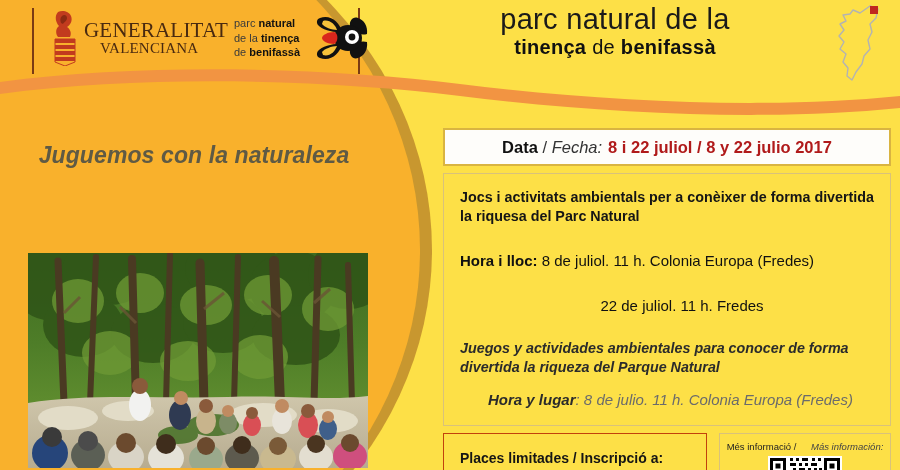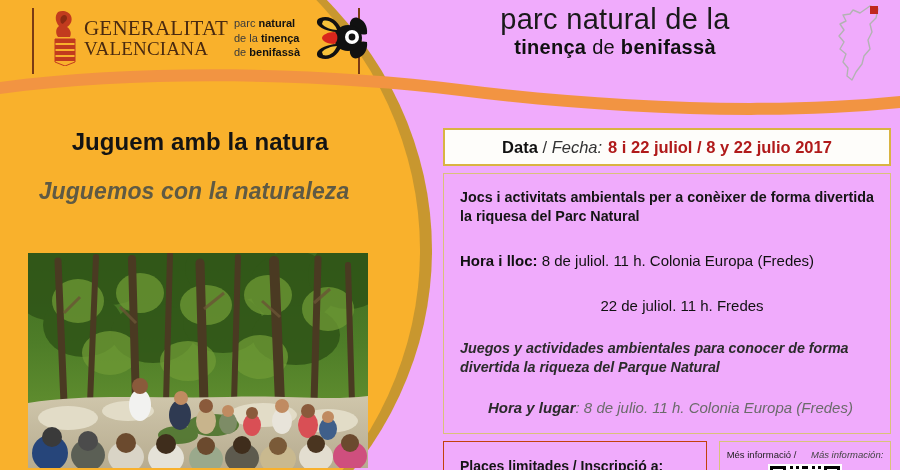--- a/index.html
+++ b/index.html
@@ -14,21 +14,21 @@
     font-family: "Liberation Sans", sans-serif;
     position: relative;
   }
 
   #poster {
     position: absolute;
     inset: 0;
     width: 900px;
     height: 470px;
     overflow: hidden;
-    background: #f0abfc;
+    background: #fde047;
   }
 
   
   .orange-panel {
     position: absolute;
     left: -420px;
     top: -130px;
     width: 840px;
     height: 760px;
     background: #F9B12C;
@@ -83,21 +83,21 @@
     gap: 6px;
   }
   .gv-shield { width: 26px; height: 56px; display:block; }
   .gv-text {
     font-family: "Liberation Serif", serif;
     color: #4a2a10;
     line-height: 1.0;
     letter-spacing: .2px;
   }
   .gv-text .l1 { font-size: 21px; display:block; }
-  .gv-text .l2 { font-size: 19px; display:block; }
+  .gv-text .l2 { font-size: 15px; display:block;margin-left:16px; }
 
   .pn-logo {
     position: absolute;
     left: 212px;
     top: 12px;
     display: flex;
     align-items: center;
     gap: 8px;
     margin-left: 22px;
   }
@@ -231,21 +231,21 @@
   }
   .ca-line .b { font-weight: bold; }
   .ca-line.indent { text-align: center; padding-left: 30px; }
 
   .es-para {
     font-size: 14.3px;
     font-weight: bold;
     font-style: italic;
     color: #2b2b2b;
     line-height: 1.32;
-    margin: 22px 0 20px 0;
+    margin: 22px 0 12px 0;
   }
   .es-line {
     font-size: 15px;
     font-style: italic;
     color: #6b6b6b;
     line-height: 1.45;
   }
   .es-line .b { font-weight: bold; color: #2b2b2b; margin-left: 28px; }
   .es-line.indent { text-align: center; padding-left: 42px; }
 
@@ -344,21 +344,20 @@
       <div class="title-2"><span class="bold">tinença</span><span> de </span><span class="bold">benifassà</span></div>
     </div>
 
     <svg class="map-icon" viewBox="0 0 62 84">
       <path d="M44,4 L52,7 L50,16 L44,22 L46,30 L42,38 L44,47 L38,54 L36,62 L30,70 L26,78 L21,74 L22,66 L17,60 L20,52 L14,47 L18,40 L13,34 L18,28 L14,22 L20,19 L17,13 L24,12 L27,8 L34,11 Z" fill="none" stroke="#b3b3b3" stroke-width="1.4" stroke-linejoin="round"></path>
       <rect x="44" y="4" width="8" height="8" fill="#C0271F"></rect>
     </svg>
   </div>
 
   <div class="left-col">
-    <div class="head-ca">Juguem amb la natura</div>
     <div class="head-es">Juguemos con la naturaleza</div>
 
     <div class="photo-wrap">
       <svg class="photo" viewBox="0 0 340 215" preserveAspectRatio="none">
         <defs>
           <linearGradient id="skyg" x1="0" y1="0" x2="0" y2="1">
             <stop offset="0%" stop-color="#8fb8d8"></stop>
             <stop offset="100%" stop-color="#cfe0ea"></stop>
           </linearGradient>
           <linearGradient id="canopy" x1="0" y1="0" x2="0" y2="1">

